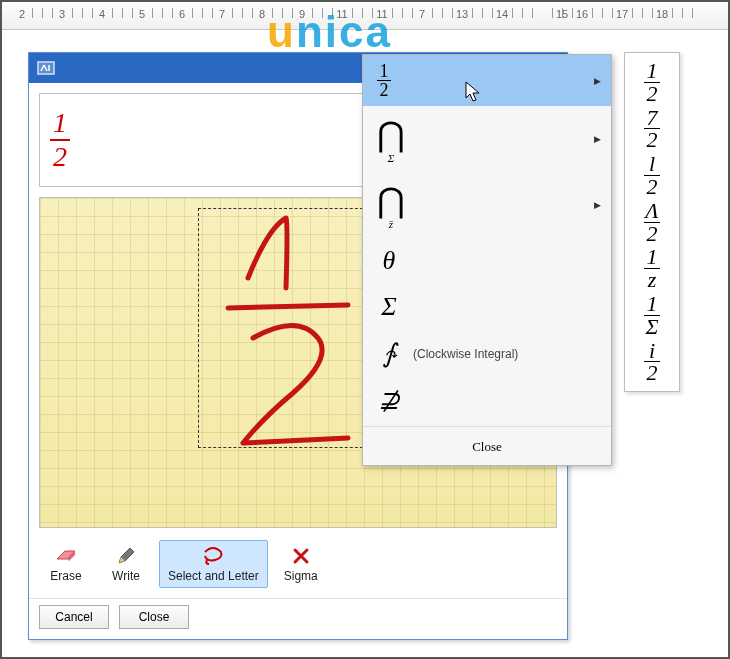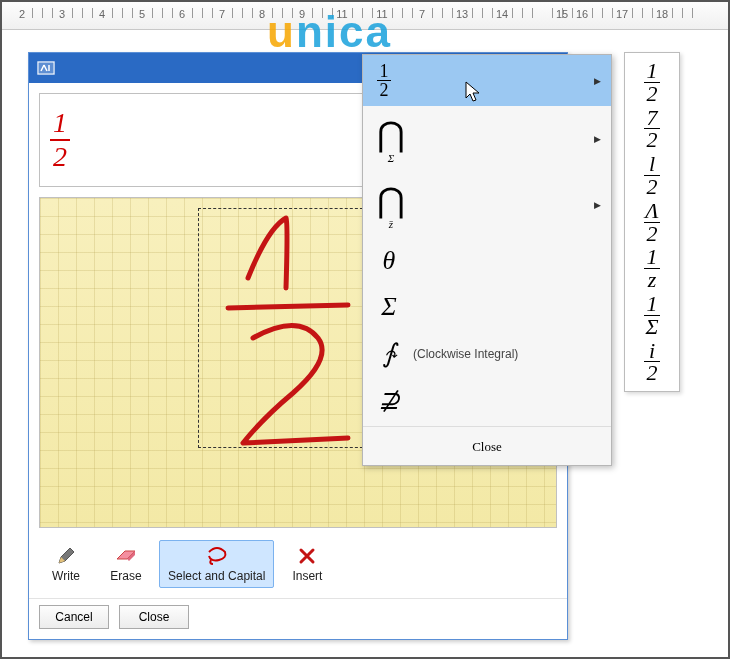--- a/index.html
+++ b/index.html
@@ -221,52 +221,52 @@
         <g stroke="#c41414" stroke-width="5" fill="none" stroke-linecap="round" stroke-linejoin="round">
           <path d="M40 70 Q60 20 78 10 Q80 15 78 80"></path>
           <path d="M20 100 L140 97"></path>
           <path d="M45 130 Q90 105 110 130 Q125 150 85 185 Q55 210 35 235 L140 230"></path>
         </g>
       </svg>
     </div>
     <div class="tools">
       <div class="tool">
         <span class="glyph">
+            <svg width="22" height="18" viewBox="0 0 22 18">
+              <path d="M2 12 L10 4 L20 4 L12 12 Z" fill="#f48fa0" stroke="#c44"></path>
+              <path d="M12 12 L20 4 L20 8 L14 14 Z" fill="#e06a80"></path>
+            </svg>
+          </span>
+        <span>Erase</span>
+      </div>
+      <div class="tool">
+        <span class="glyph">
             <svg width="20" height="20" viewBox="0 0 20 20">
               <path d="M3 17 L5 11 L14 2 L18 6 L9 15 Z" fill="#777" stroke="#555"></path>
               <path d="M3 17 L5 11 L9 15 Z" fill="#e3c17a"></path>
             </svg>
           </span>
         <span>Write</span>
-      </div>
-      <div class="tool">
-        <span class="glyph">
-            <svg width="22" height="18" viewBox="0 0 22 18">
-              <path d="M2 12 L10 4 L20 4 L12 12 Z" fill="#f48fa0" stroke="#c44"></path>
-              <path d="M12 12 L20 4 L20 8 L14 14 Z" fill="#e06a80"></path>
-            </svg>
-          </span>
-        <span>Erase</span>
       </div>
       <div class="tool selected">
         <span class="glyph">
             <svg width="24" height="20" viewBox="0 0 24 20">
               <path d="M4 6 Q12 -2 20 6 Q22 12 14 14 Q6 16 4 10" fill="none" stroke="#c00" stroke-width="2"></path>
               <path d="M6 14 Q4 18 8 18" fill="none" stroke="#c00" stroke-width="2"></path>
             </svg>
           </span>
-        <span>Select and Capital</span>
+        <span>Select and Letter</span>
       </div>
       <div class="tool">
         <span class="glyph">
             <svg width="18" height="18" viewBox="0 0 18 18">
               <path d="M3 3 L15 15 M15 3 L3 15" stroke="#c41414" stroke-width="3" stroke-linecap="round"></path>
             </svg>
           </span>
-        <span>Insert</span>
+        <span>Sigma</span>
       </div>
     </div>
   </div>
   <div class="btnrow">
     <div class="btn">Cancel</div>
     <div class="btn">Close</div>
   </div>
 </div>
 
 <div class="menu" id="menu">

